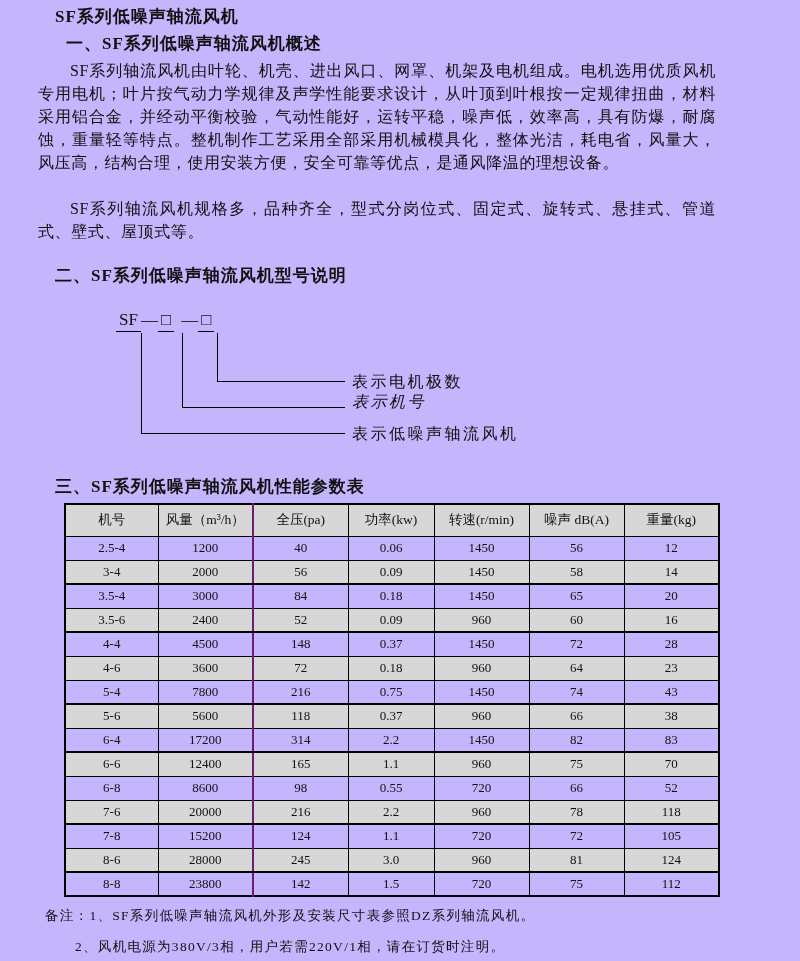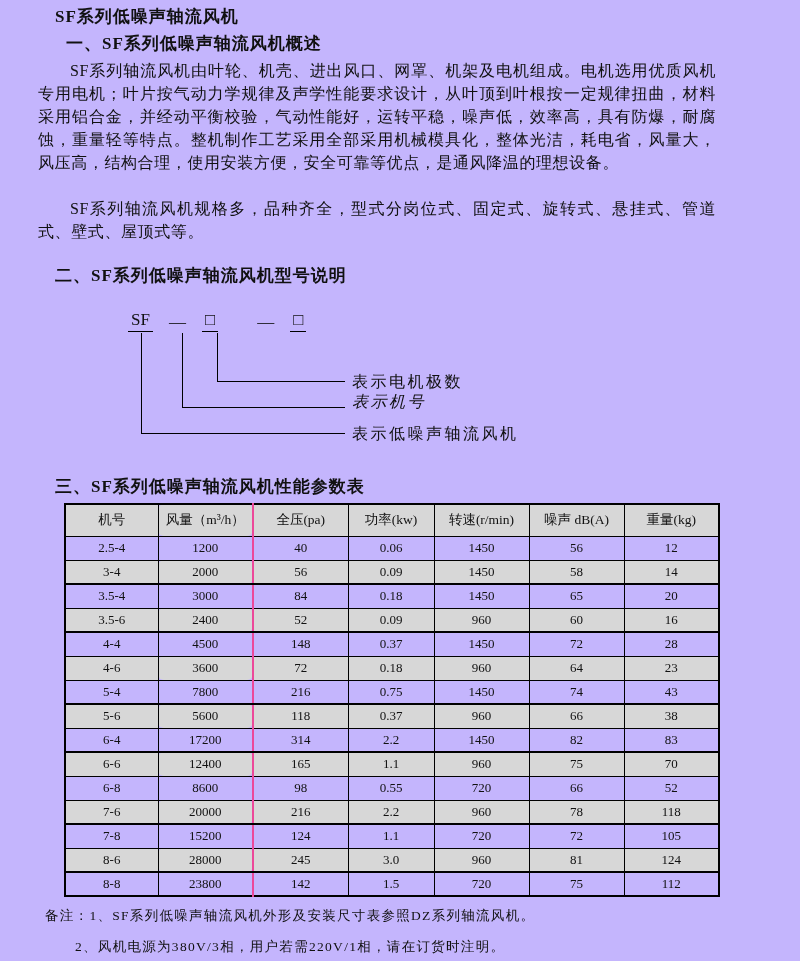--- a/index.html
+++ b/index.html
@@ -20,21 +20,21 @@
   .para {
     position:absolute; left:38px; width:678px;
     font-size:16px; line-height:23px;
     text-align:justify; text-indent:2em; letter-spacing:0.6px;
   }
   .para.p1 { top:59px; }
   .para.p2 { top:197px; }
 
   
   .diagram { position:absolute; left:0; top:300px; width:800px; height:165px; }
-  .formula { position:absolute; left:128px; top:10px; font-size:17px; display:flex; align-items:flex-end; line-height:20px;gap:16px; }
+  .formula { position:absolute; left:116px; top:10px; font-size:17px; display:flex; line-height:20px; }
   .formula .u { border-bottom:1px solid #000; padding:0 3px 1px 3px; }
   .formula .gap { width:7px; }
   .dline { position:absolute; background:#000; }
   .dline.v { width:1px; }
   .dline.h { height:1px; }
   .v-series { left:141px; top:33px; height:100px; }
   .v-size   { left:182px; top:33px; height:74px;  }
   .v-poles  { left:217px; top:33px; height:48px;  }
   .h-poles  { left:217px; top:81px;  width:128px; }
   .h-size   { left:182px; top:107px; width:163px; }
@@ -46,21 +46,21 @@
 
   
   table.perf {
     position:absolute; left:64px; top:503px; width:654px;
     border-collapse:collapse; table-layout:fixed;
     font-size:13px; text-align:center;
     border:2px solid #000;
   }
   .perf th, .perf td { border:1px solid #000; height:24px; font-weight:normal; padding:0 2px; }
   .perf thead th { background:#d7d7d7; height:32px; font-size:13.5px; }
-  .perf th:nth-child(2), .perf td:nth-child(2) { border-right:2px solid #ec4899;border-radius:6px; }
+  .perf th:nth-child(2), .perf td:nth-child(2) { border-right:2px solid #701a75; }
   .perf tr.shaded td { background:#d7d7d7; }
   .perf tr.group-end td { border-bottom:2px solid #000; }
 
   .notes { position:absolute; left:45px; top:904px; font-size:13.5px; letter-spacing:1.3px; line-height:23px; }
   .notes .line { white-space:nowrap; }
   .notes .line2 { padding-left:30px;margin-top:8px; }
 </style>
 </head>
 <body>
 

